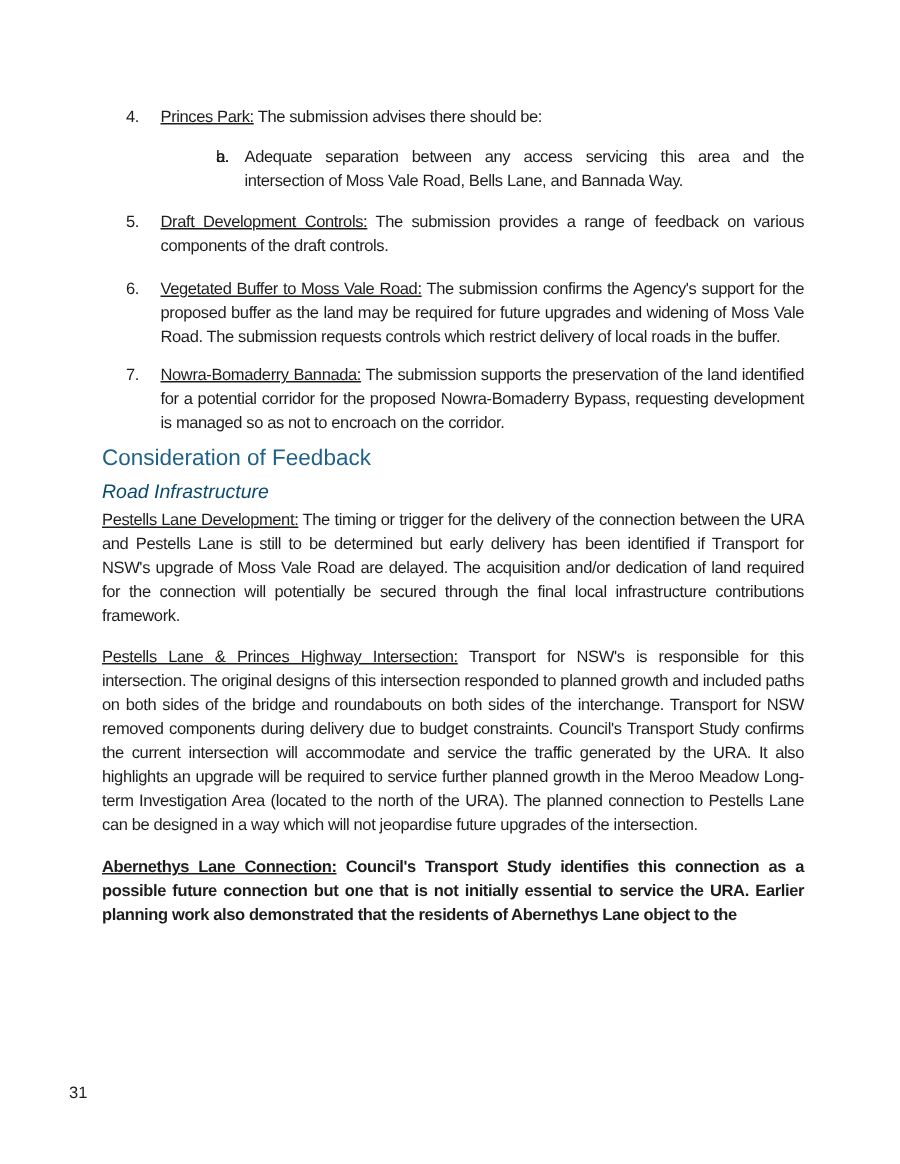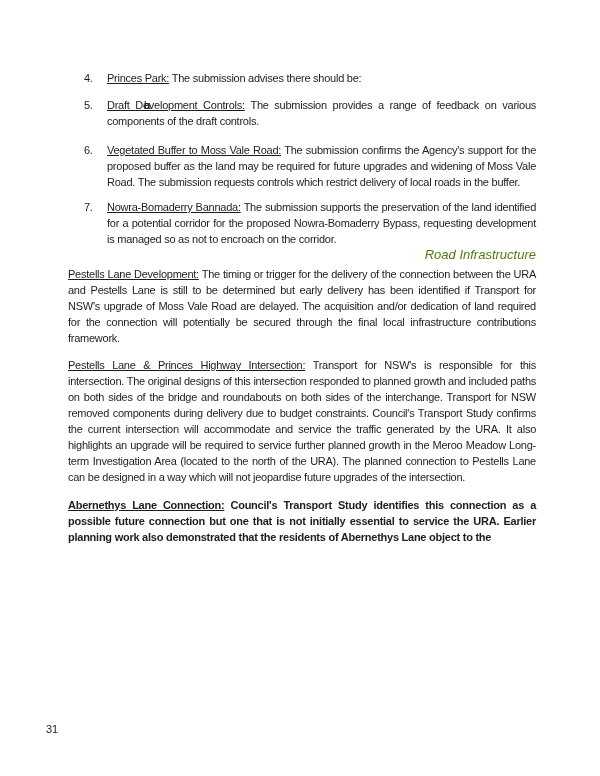--- a/index.html
+++ b/index.html
@@ -55,27 +55,27 @@
   .section-heading {
     color: #1f6287;
     font-size: 15px;
     line-height: 18px;
     letter-spacing: 0;
     margin-top: 7px;
     margin-bottom: 5px;
     text-align: left;
   }
   .section-subheading {
-    color: #4d7c0f;
+    color: #0c4a6e;
     font-size: 13px;
     line-height: 15px;
     font-style: italic;
     letter-spacing: 0;
     margin-bottom: 4px;
-    text-align: right;
+    text-align: left;
   }
   .para {
     margin-bottom: 11px;
   }
   .footer {
     position: absolute;
     top: 722px;
     left: 0;
     width: 600px;
     text-align: left;
@@ -94,40 +94,42 @@
     <span class="u">Princes Park:</span> 
     <span>The submission advises there should be:</span>
   </div>
 
   <div class="li2">
     <span class="num">a.</span>
   </div>
 
   <div class="li2">
     <span class="num">b.</span>
+    <span>Adequate separation between any access servicing this area and the intersection of Moss Vale Road, Bells Lane, and Bannada Way.</span>
   </div>
 
   <div class="li1" style="margin-bottom:13px;">
     <span class="num">5.</span>
     <span class="u">Draft Development Controls:</span> 
     <span>The submission provides a range of feedback on various components of the draft controls.</span>
   </div>
 
   <div class="li1" style="margin-bottom:9px;">
     <span class="num">6.</span>
     <span class="u">Vegetated Buffer to Moss Vale Road:</span> 
     <span>The submission confirms the Agency's support for the proposed buffer as the land may be required for future upgrades and widening of Moss Vale Road. The submission requests controls which restrict delivery of local roads in the buffer.</span>
   </div>
 
   <div class="li1" style="margin-bottom:0;">
     <span class="num">7.</span>
     <span class="u">Nowra-Bomaderry Bannada:</span> 
     <span>The submission supports the preservation of the land identified for a potential corridor for the proposed Nowra-Bomaderry Bypass, requesting development is managed so as not to encroach on the corridor.</span>
   </div>
 
+  <div class="section-heading">Consideration of Feedback</div>
 
   <div class="section-subheading">Road Infrastructure</div>
 
   <div class="para">
     <span class="u">Pestells Lane Development:</span> 
     <span>The timing or trigger for the delivery of the connection between the URA and Pestells Lane is still to be determined but early delivery has been identified if Transport for NSW's upgrade of Moss Vale Road are delayed. The acquisition and/or dedication of land required for the connection will potentially be secured through the final local infrastructure contributions framework.</span>
   </div>
 
   <div class="para" style="margin-bottom:12px;">
     <span class="u">Pestells Lane &amp; Princes Highway Intersection:</span> 

